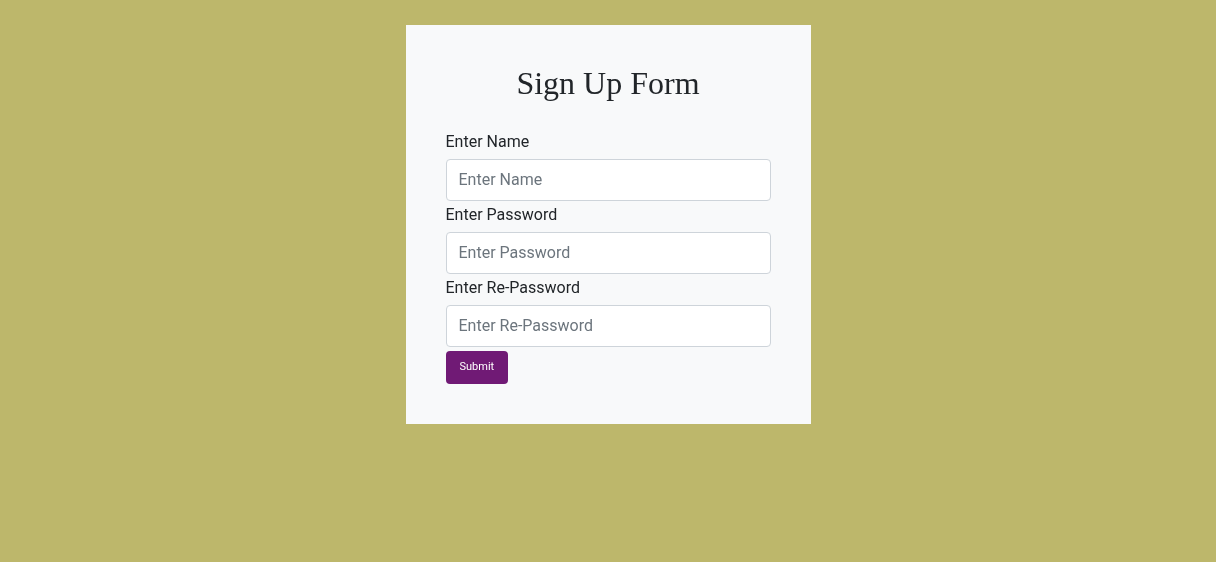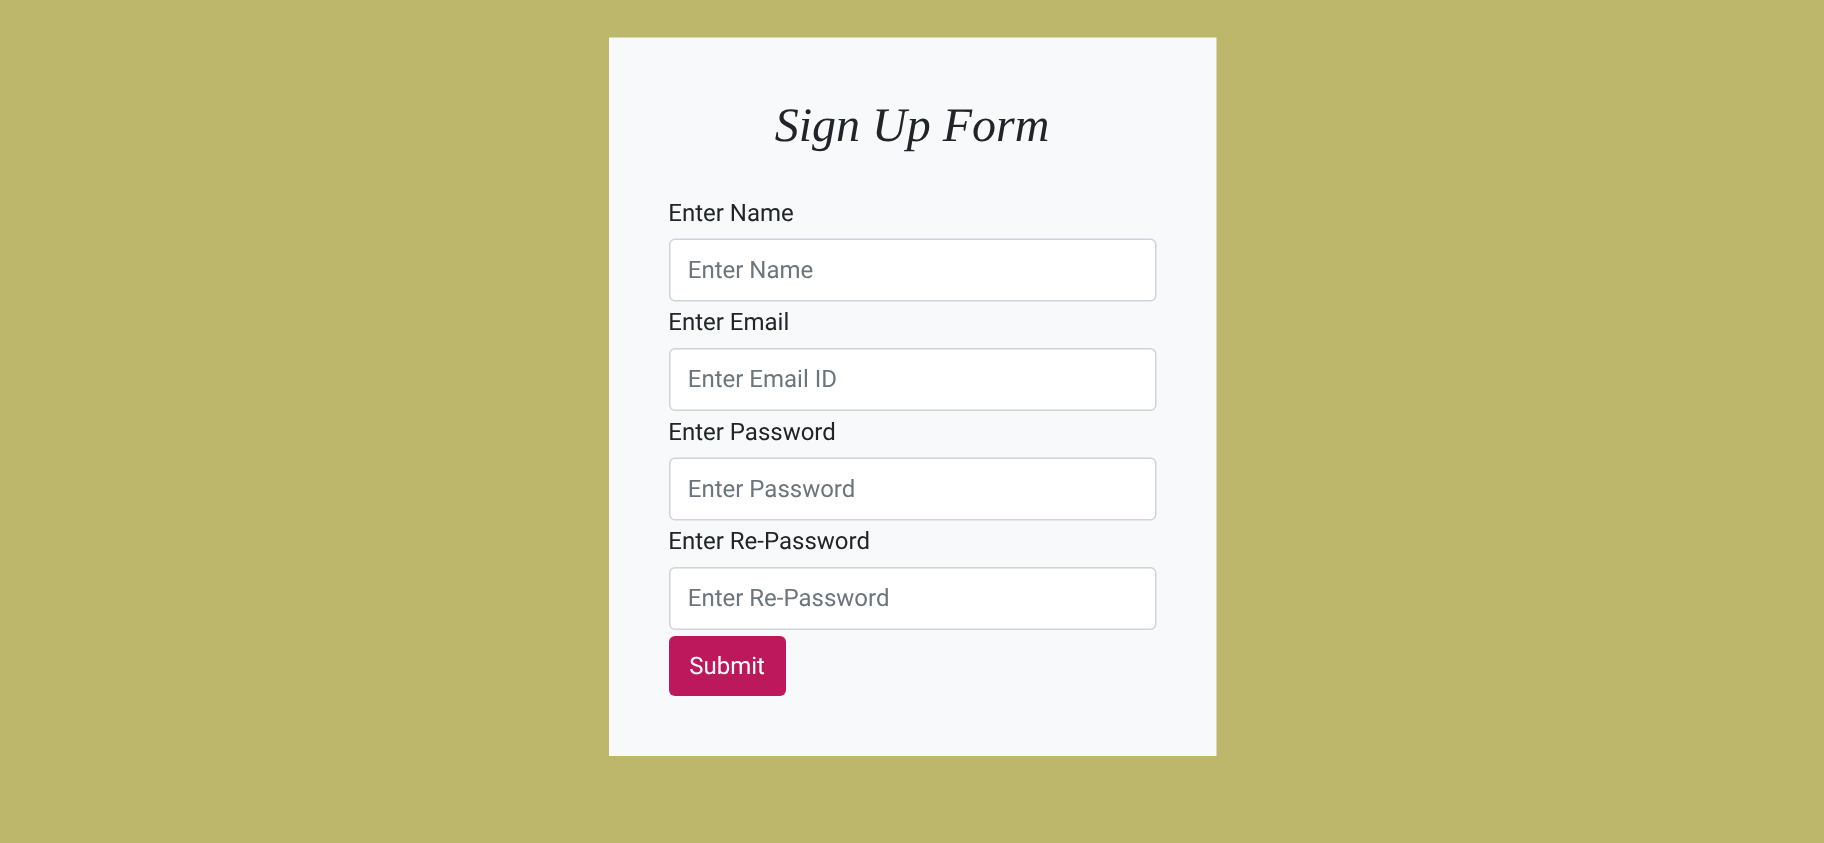--- a/index.html
+++ b/index.html
@@ -25,21 +25,20 @@
       padding: 40px 40px 40px 40px;
     }
     
     .form-title {
       font-family: Georgia, 'Times New Roman', Times, serif;
       font-size: 32px;
       font-weight: 400;
       text-align: center;
       color: #212529;
       margin-bottom: 30px;
-      font-style: italic;
     }
     
     .form-group {
       margin-bottom: 4px;
     }
     
     .form-label {
       display: block;
       font-size: 16px;
       color: #212529;
@@ -58,46 +57,42 @@
       border-radius: 4px;
       font-family: inherit;
     }
     
     .form-control::placeholder {
       color: #6c757d;
       opacity: 1;
     }
     
     .btn-submit {
-      background-color: #be185d;
+      background-color: #701a75;
       color: #fff;
       border: none;
       padding: 8px 14px;
-      font-size: 16px;
+      font-size: 11px;
       border-radius: 4px;
       cursor: pointer;
       font-family: inherit;
       line-height: 1.5;
     }
   </style>
 </head>
 <body>
 
 <div class="form-card">
   <h1 class="form-title">Sign Up Form</h1>
   
   <div class="form-group">
     <label class="form-label">Enter Name</label>
     <input type="text" class="form-control" placeholder="Enter Name" style="">
   </div>
   
-  <div class="form-group">
-    <label class="form-label">Enter Email</label>
-    <input type="text" class="form-control" placeholder="Enter Email ID" style="">
-  </div>
   
   <div class="form-group">
     <label class="form-label">Enter Password</label>
     <input type="text" class="form-control" placeholder="Enter Password" style="">
   </div>
   
   <div class="form-group">
     <label class="form-label">Enter Re-Password</label>
     <input type="text" class="form-control" placeholder="Enter Re-Password" style="">
   </div>

